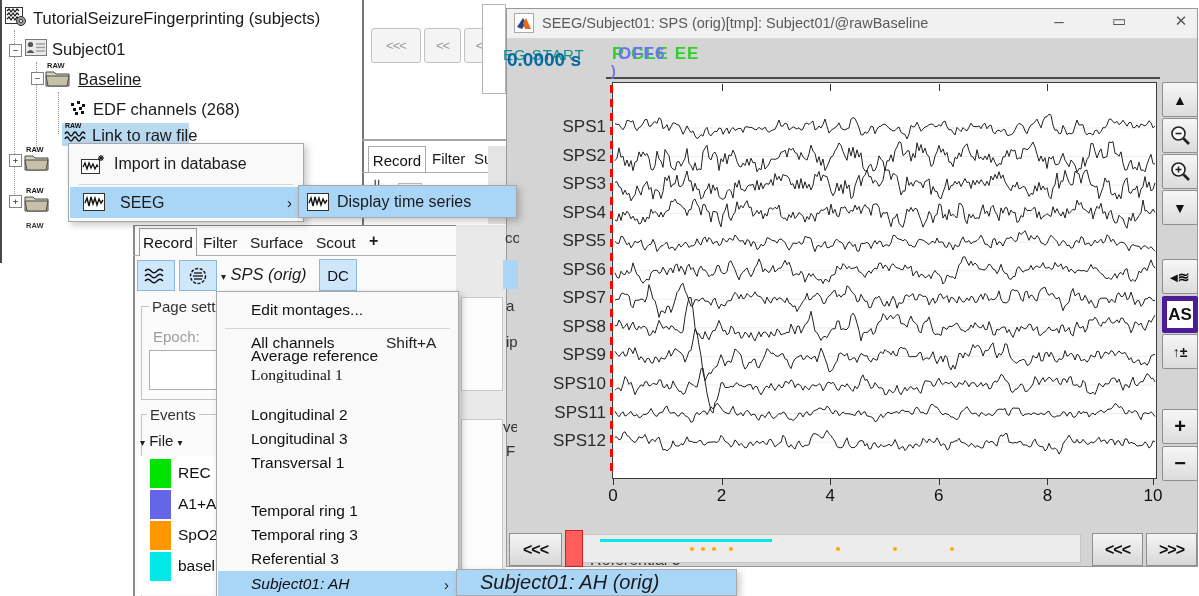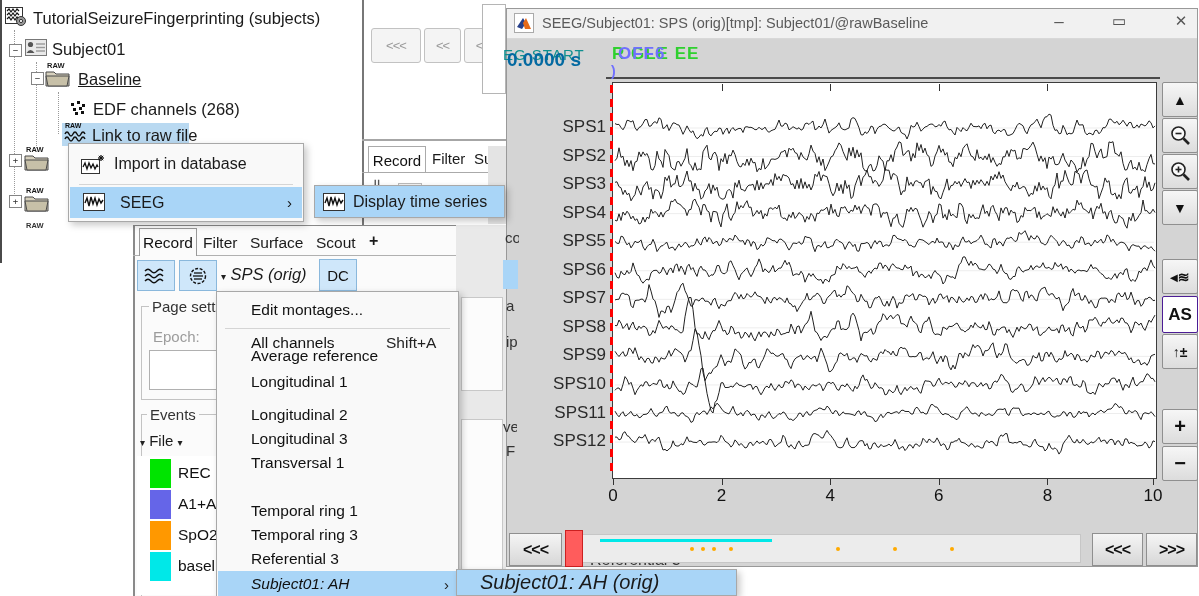--- a/index.html
+++ b/index.html
@@ -18,21 +18,21 @@
   .dotv{position:absolute;width:0;border-left:1px dotted #9a9a9a}
   .bluebtn{position:absolute;background:#cfe7fa;border:1px solid #8ab8dc;display:flex;
            align-items:center;justify-content:center;box-sizing:border-box}
   .graybtn{position:absolute;border:1px solid #c2c2c2;background:#f4f4f4;color:#9a9a9a;
            display:flex;align-items:center;justify-content:center;font-size:13px;letter-spacing:-1px;border-radius:3px}
   .sbtn{position:absolute;display:flex;align-items:center;justify-content:center;
         border:1px solid #8f8f8f;background:linear-gradient(#f5f5f5,#d7d7d7);
         font-weight:bold;letter-spacing:-1px;color:#111;font-size:16px;box-sizing:border-box}
   .tbtn{position:absolute;left:1162px;width:36px;height:35px;border:1px solid #8f8f8f;border-radius:2px;
         background:linear-gradient(#f6f6f6,#dcdcdc);display:flex;align-items:center;justify-content:center;box-sizing:border-box}
-  .tbtn.pressed{background:#fff;border:1px solid #4c1d95}
+  .tbtn.pressed{background:#fff;border:5px solid #4c1d95}
   .chlab{position:absolute;left:518px;width:88px;text-align:right;font-size:17px;color:#2a2a2a;white-space:nowrap}
   .xlab{position:absolute;width:40px;text-align:center;font-size:17px;color:#111}
   .tick{position:absolute;width:1px;background:#333}
   .frag{position:absolute;z-index:3;font-size:15px;color:#333;overflow:hidden;white-space:nowrap}
   .grouplab{position:absolute;font-size:15px;color:#333;background:#fbfbfb;padding:0 3px}
   .groupbox{position:absolute;border:1px solid #c3c3c3}
   .caret{font-size:10px;color:#222}
   .it{font-style:italic}
   .dot{position:absolute;width:4px;height:4px;border-radius:2px}
   svg{display:block}
@@ -285,21 +285,21 @@
       <span class="abs" style="left:13px;top:6px">
         <svg width="22" height="18" viewBox="0 0 22 18">
             <rect x="0.5" y="0.5" width="21" height="17" fill="#fff" stroke="#333"></rect>
             <path d="M2 10 l2-5 2 8 2-9 2 7 2-6 2 7 2-6 2 4 2-3" stroke="#111" fill="none" stroke-width="1.4"></path>
           </svg>
       </span>
       <span class="txt" style="left:50px;position:relative">SEEG</span>
       <span class="abs" style="right:10px;font-size:15px;position:absolute">›</span>
     </div>
   </div>
-  <div class="menu hl" style="left:314px;top:185px;width:191px;height:33px;z-index:9;display:flex;align-items:center;box-sizing:border-box">
+  <div class="menu hl" style="left:298px;top:185px;width:219px;height:33px;z-index:9;display:flex;align-items:center;box-sizing:border-box">
     <span class="abs" style="left:8px;top:7px">
       <svg width="22" height="18" viewBox="0 0 22 18">
           <rect x="0.5" y="0.5" width="21" height="17" fill="#fff" stroke="#333"></rect>
           <path d="M2 10 l2-5 2 8 2-9 2 7 2-6 2 7 2-6 2 4 2-3" stroke="#111" fill="none" stroke-width="1.4"></path>
         </svg>
     </span>
     <span class="txt" style="left:38px;position:relative">Display time series</span>
   </div>
 
   <div class="menu" style="left:216px;top:291px;width:241px;height:305px;z-index:8">
@@ -308,21 +308,21 @@
     </div>
     <div class="abs" style="left:8px;top:36px;right:8px;height:1px;background:#d5d5d5"></div>
     <div class="abs" style="left:0;top:39px;right:0;bottom:0">
         <div class="mitem" style="top: 0px; height: 24px;">
           <span>All channels</span>
           <span class="sc">Shift+A</span>
         </div>
         <div class="mitem" style="top: 13px; height: 24px;">
           <span>Average reference</span>
         </div>
-        <div class="mitem" style="top: 39px; height: 24px;">
+        <div class="mitem" style="top: 32px; height: 24px; font-family: Liberation Serif, serif;">
           <span>Longitudinal 1</span>
         </div>
         <div class="mitem" style="top: 72px; height: 24px;">
           <span>Longitudinal 2</span>
         </div>
         <div class="mitem" style="top: 96px; height: 24px;">
           <span>Longitudinal 3</span>
         </div>
         <div class="mitem" style="top: 120px; height: 24px;">
           <span>Transversal 1</span>

